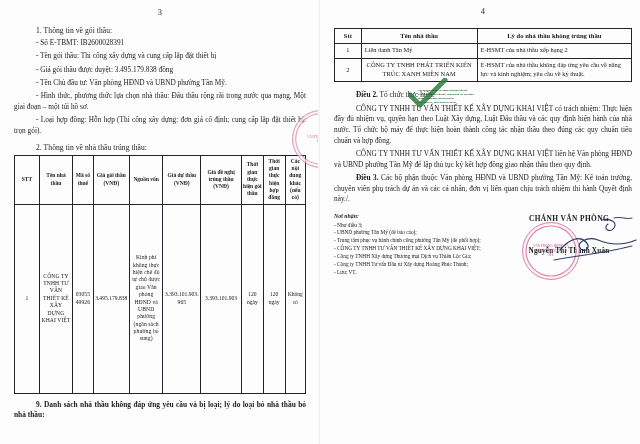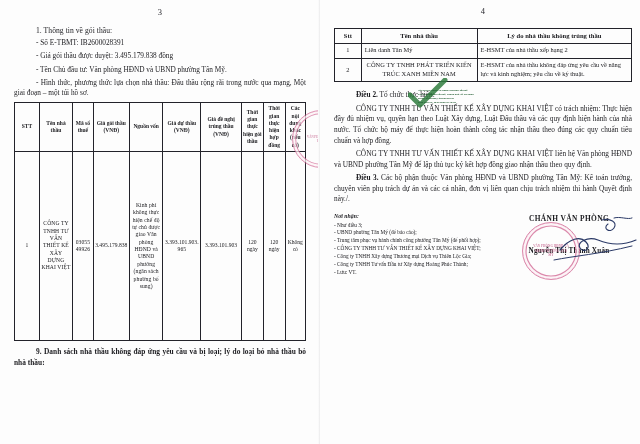--- a/index.html
+++ b/index.html
@@ -252,26 +252,29 @@
 
 <div class="spread">
 
   <div class="page page-left">
 
     <div class="page-number">3</div>
 
     <div class="h-bold">1. Thông tin về gói thầu:</div>
 
     <div class="line">- Số E-TBMT: IB2600028391</div>
+    <div class="line">- Tên gói thầu: Thi công xây dựng và cung cấp lắp đặt thiết bị</div>
     <div class="line">- Giá gói thầu được duyệt: 3.495.179.838 đồng</div>
     <div class="line">- Tên Chủ đầu tư: Văn phòng HĐND và UBND phường Tân Mỹ.</div>
 
     <div class="para">- Hình thức, phương thức lựa chọn nhà thầu: Đấu thầu rộng rãi trong nước qua mạng, Một giai đoạn – một túi hồ sơ.</div>
-
-
+    <div class="para">- Loại hợp đồng: Hỗn hợp (Thi công xây dựng: đơn giá cố định; cung cấp lắp đặt thiết bị: trọn gói).</div>
+
+
+    <div class="h-bold">2. Thông tin về nhà thầu trúng thầu:</div>
 
     <table id="bid-table">
       <colgroup>
         <col style="width:8.5%">
           <col style="width:11.5%">
           <col style="width:7%">
         <col style="width:12.5%">
           <col style="width:11.5%">
           <col style="width:13%">
         <col style="width:14%">

